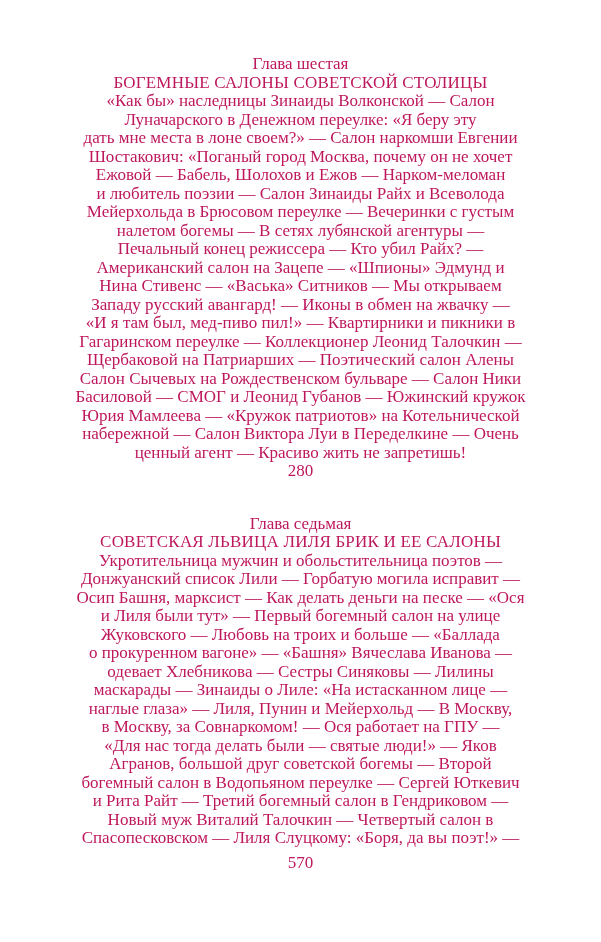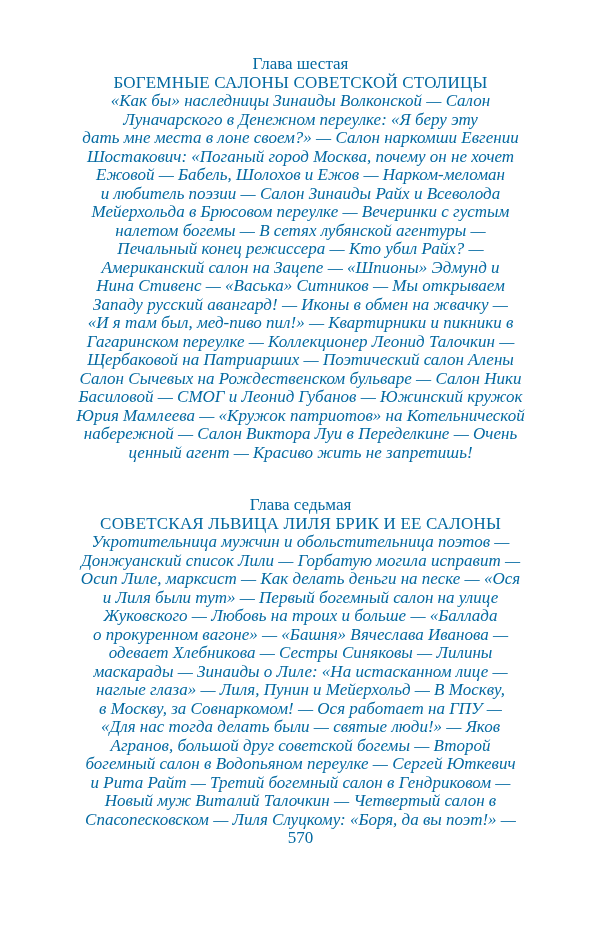--- a/index.html
+++ b/index.html
@@ -11,47 +11,47 @@
     width: 601px;
     height: 942px;
     overflow: hidden;
   }
   .page {
     box-sizing: border-box;
     width: 601px;
     height: 942px;
     padding-top: 55px;
     background: #ffffff;
-    color: #0369a1;
+    color: #be185d;
     font-family: "Liberation Serif", "DejaVu Serif", serif;
     font-size: 17px;
     line-height: 18.5px;
     text-align: center;
   }
   .text-block {
     width: 490px;
     margin: 0 auto;
   }
   .chapter-label {
     font-style: normal;
   }
   .chapter-title {
     font-style: normal;
     letter-spacing: 0.2px;
   }
   .summary-line {
-    font-style: italic;
   }
   .page-ref {
     font-style: normal;
   }
   .section-seven {
     margin-top: 34px;
   }
   .folio {
+    margin-top: 6px;
     font-style: normal;
   }
 </style>
 </head>
 <body>
 
 <div class="page">
   <div class="text-block">
 
     <section>
@@ -72,29 +72,30 @@
           <div class="summary-line">Западу русский авангард! — Иконы в обмен на жвачку —</div>
           <div class="summary-line">«И я там был, мед-пиво пил!» — Квартирники и пикники в</div>
           <div class="summary-line">Гагаринском переулке — Коллекционер Леонид Талочкин —</div>
           <div class="summary-line">Щербаковой на Патриарших — Поэтический салон Алены</div>
           <div class="summary-line">Салон Сычевых на Рождественском бульваре — Салон Ники</div>
           <div class="summary-line">Басиловой — СМОГ и Леонид Губанов — Южинский кружок</div>
           <div class="summary-line">Юрия Мамлеева — «Кружок патриотов» на Котельнической</div>
           <div class="summary-line">набережной — Салон Виктора Луи в Переделкине — Очень</div>
           <div class="summary-line">ценный агент — Красиво жить не запретишь!</div>
         </div>
+      <div class="page-ref">280</div>
     </section>
 
     <section class="section-seven">
       <div class="chapter-label">Глава седьмая</div>
       <div class="chapter-title">СОВЕТСКАЯ ЛЬВИЦА ЛИЛЯ БРИК И ЕЕ САЛОНЫ</div>
       <div class="summary">
           <div class="summary-line">Укротительница мужчин и обольстительница поэтов —</div>
           <div class="summary-line">Донжуанский список Лили — Горбатую могила исправит —</div>
-          <div class="summary-line">Осип Лиле, марксист — Как делать деньги на песке — «Ося</div>
+          <div class="summary-line">Осип Башня, марксист — Как делать деньги на песке — «Ося</div>
           <div class="summary-line">и Лиля были тут» — Первый богемный салон на улице</div>
           <div class="summary-line">Жуковского — Любовь на троих и больше — «Баллада</div>
           <div class="summary-line">о прокуренном вагоне» — «Башня» Вячеслава Иванова —</div>
           <div class="summary-line">одевает Хлебникова — Сестры Синяковы — Лилины</div>
           <div class="summary-line">маскарады — Зинаиды о Лиле: «На истасканном лице —</div>
           <div class="summary-line">наглые глаза» — Лиля, Пунин и Мейерхольд — В Москву,</div>
           <div class="summary-line">в Москву, за Совнаркомом! — Ося работает на ГПУ —</div>
           <div class="summary-line">«Для нас тогда делать были — святые люди!» — Яков</div>
           <div class="summary-line">Агранов, большой друг советской богемы — Второй</div>
           <div class="summary-line">богемный салон в Водопьяном переулке — Сергей Юткевич</div>

